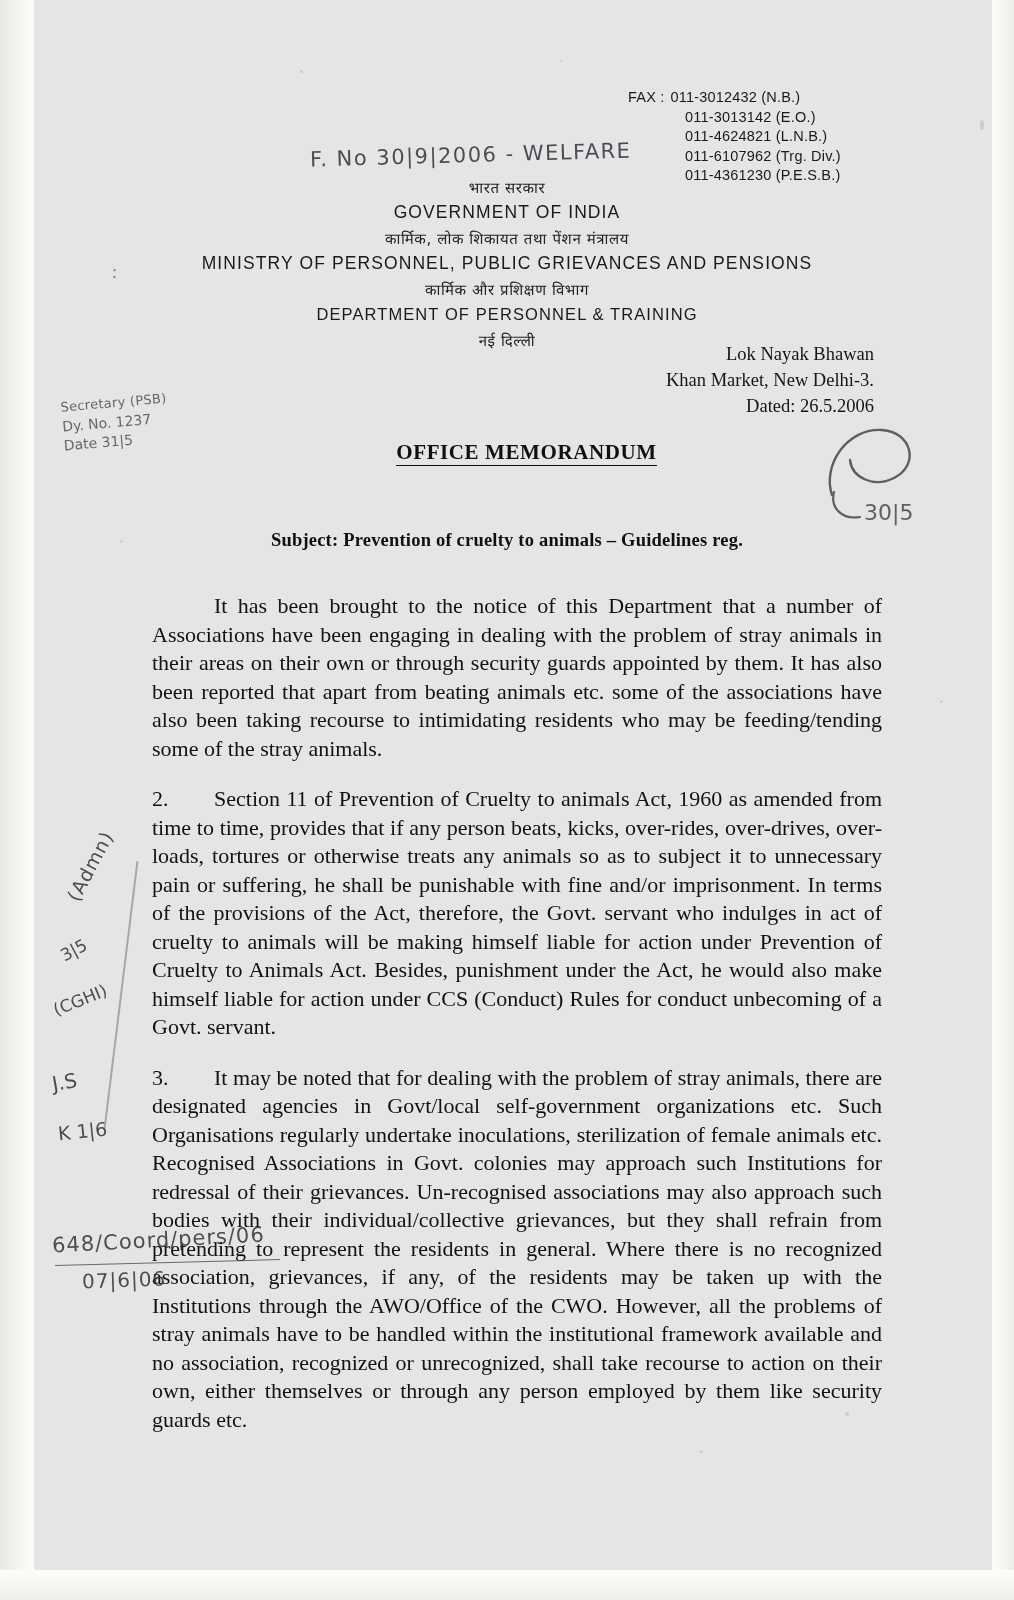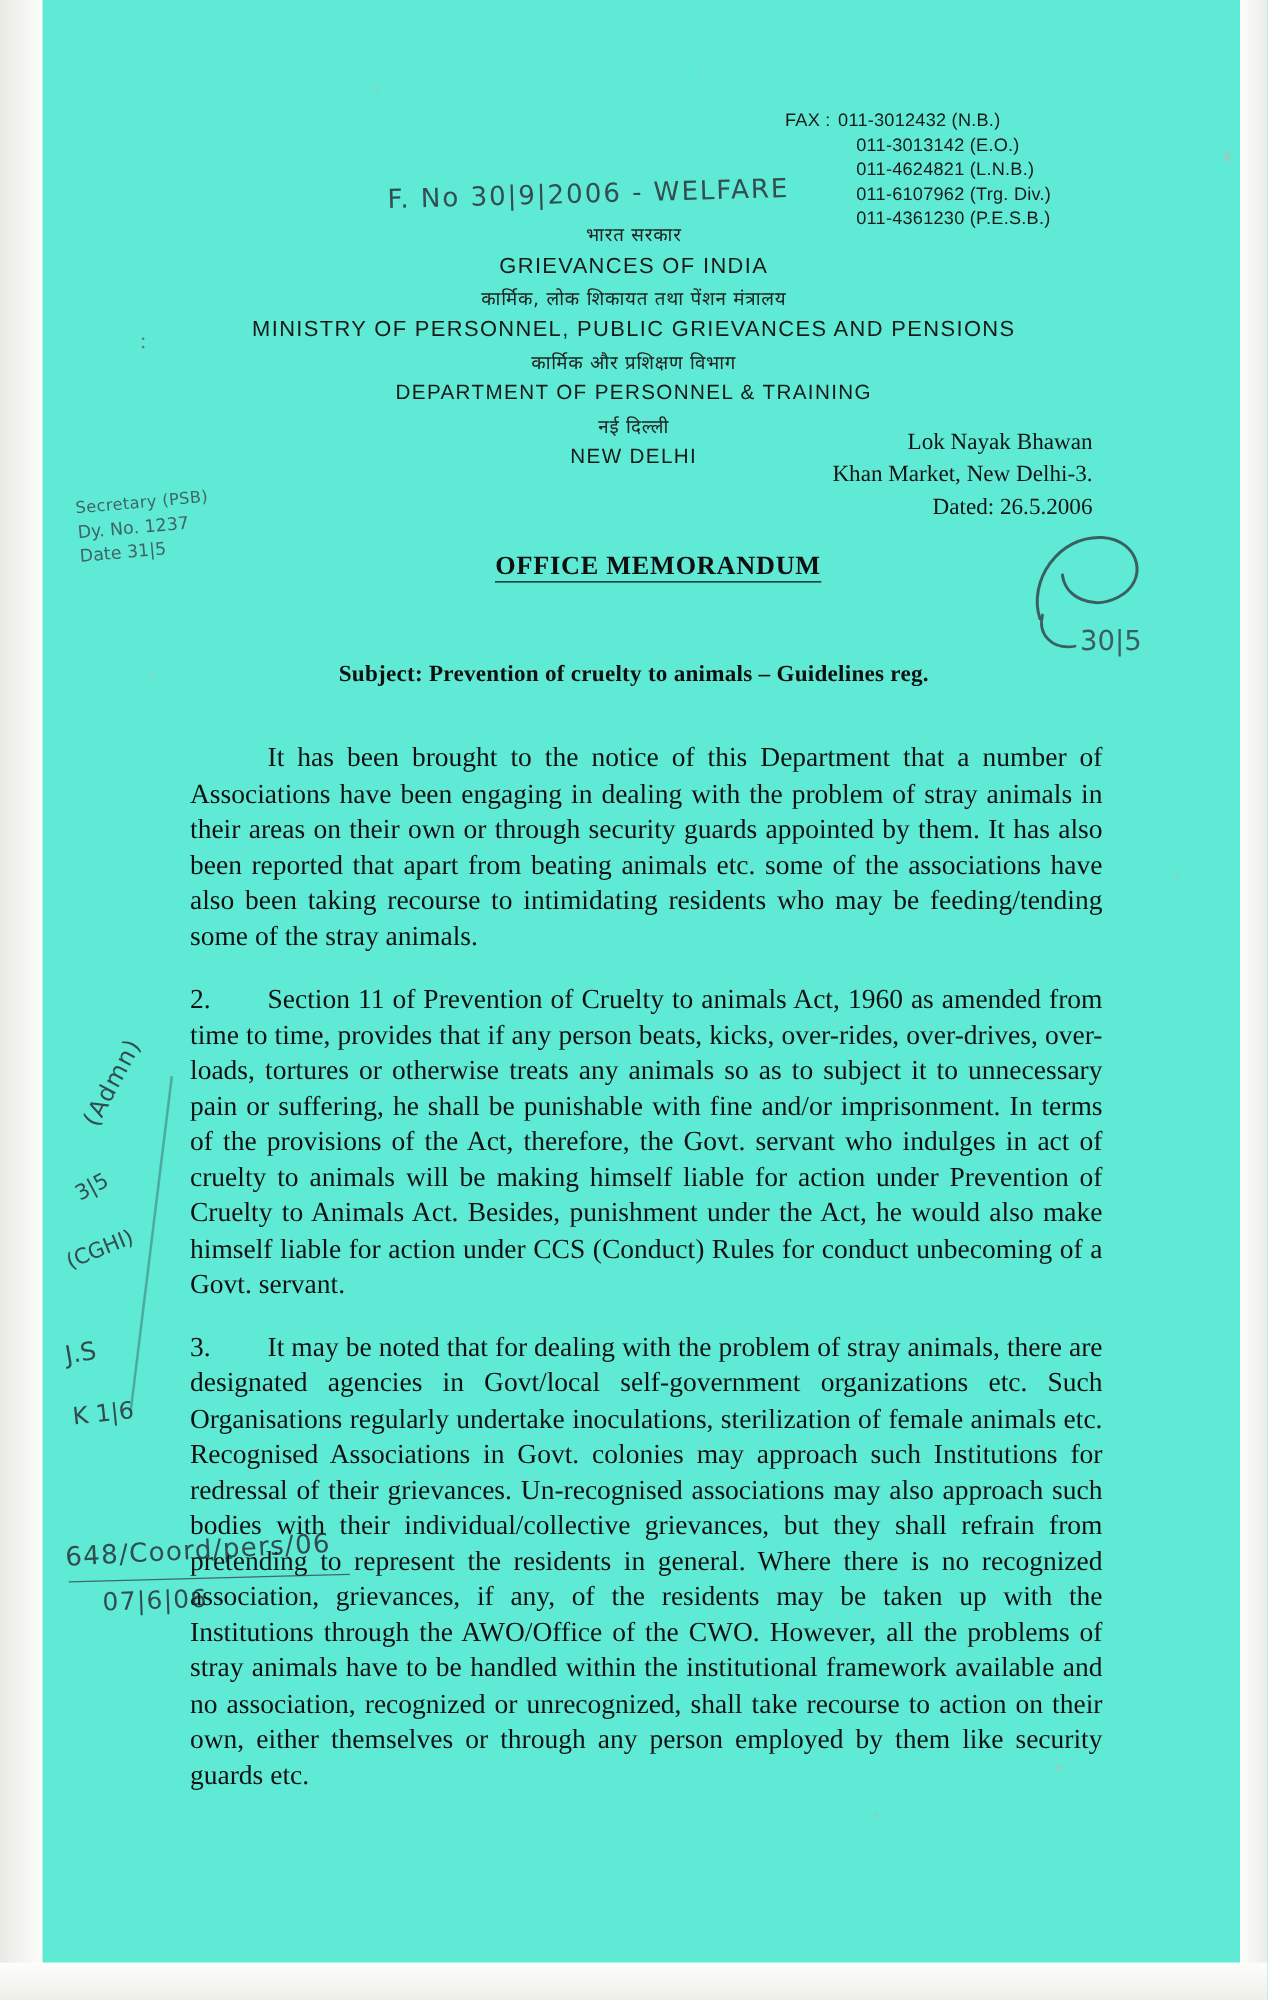--- a/index.html
+++ b/index.html
@@ -13,21 +13,21 @@
     font-family: "Liberation Serif", serif;
     color: #111;
     position: relative;
     overflow: hidden;
   }
 
   
   .page {
     position: absolute;
     inset: 0;
-    background: #5eead4;
+    background: #e5e5e5;
   }
   .scan-edge-left {
     position: absolute;
     left: 0; top: 0; bottom: 0;
     width: 34px;
     background: linear-gradient(to right, #e9e9e4, #fdfdfb);
   }
   .scan-edge-right {
     position: absolute;
     right: 0; top: 0; bottom: 0;
@@ -273,27 +273,26 @@
       <span>011-4361230  (P.E.S.B.)</span>
     </span>
   </div>
 
   <div class="file-no">F. No 30|9|2006 - WELFARE</div>
 
   <div class="colon-mark">:</div>
 
   <div class="header">
     <div class="hdr-hi">भारत सरकार</div>
-    <div class="hdr-en big">GRIEVANCES OF INDIA</div>
+    <div class="hdr-en big">GOVERNMENT OF INDIA</div>
     <div class="hdr-hi">कार्मिक, लोक शिकायत तथा पेंशन मंत्रालय</div>
     <div class="hdr-en big">MINISTRY OF PERSONNEL, PUBLIC GRIEVANCES AND PENSIONS</div>
     <div class="hdr-hi">कार्मिक और प्रशिक्षण विभाग</div>
     <div class="hdr-en small">DEPARTMENT OF PERSONNEL &amp; TRAINING</div>
     <div class="hdr-hi">नई दिल्ली</div>
-    <div class="hdr-en small">NEW DELHI</div>
   </div>
 
   <div class="address">
     <div>Lok Nayak Bhawan</div>
     <div>Khan Market, New Delhi-3.</div>
     <div>Dated: 26.5.2006</div>
   </div>
 
   <div class="stamp">
     <div class="l1">Secretary (PSB)</div>

